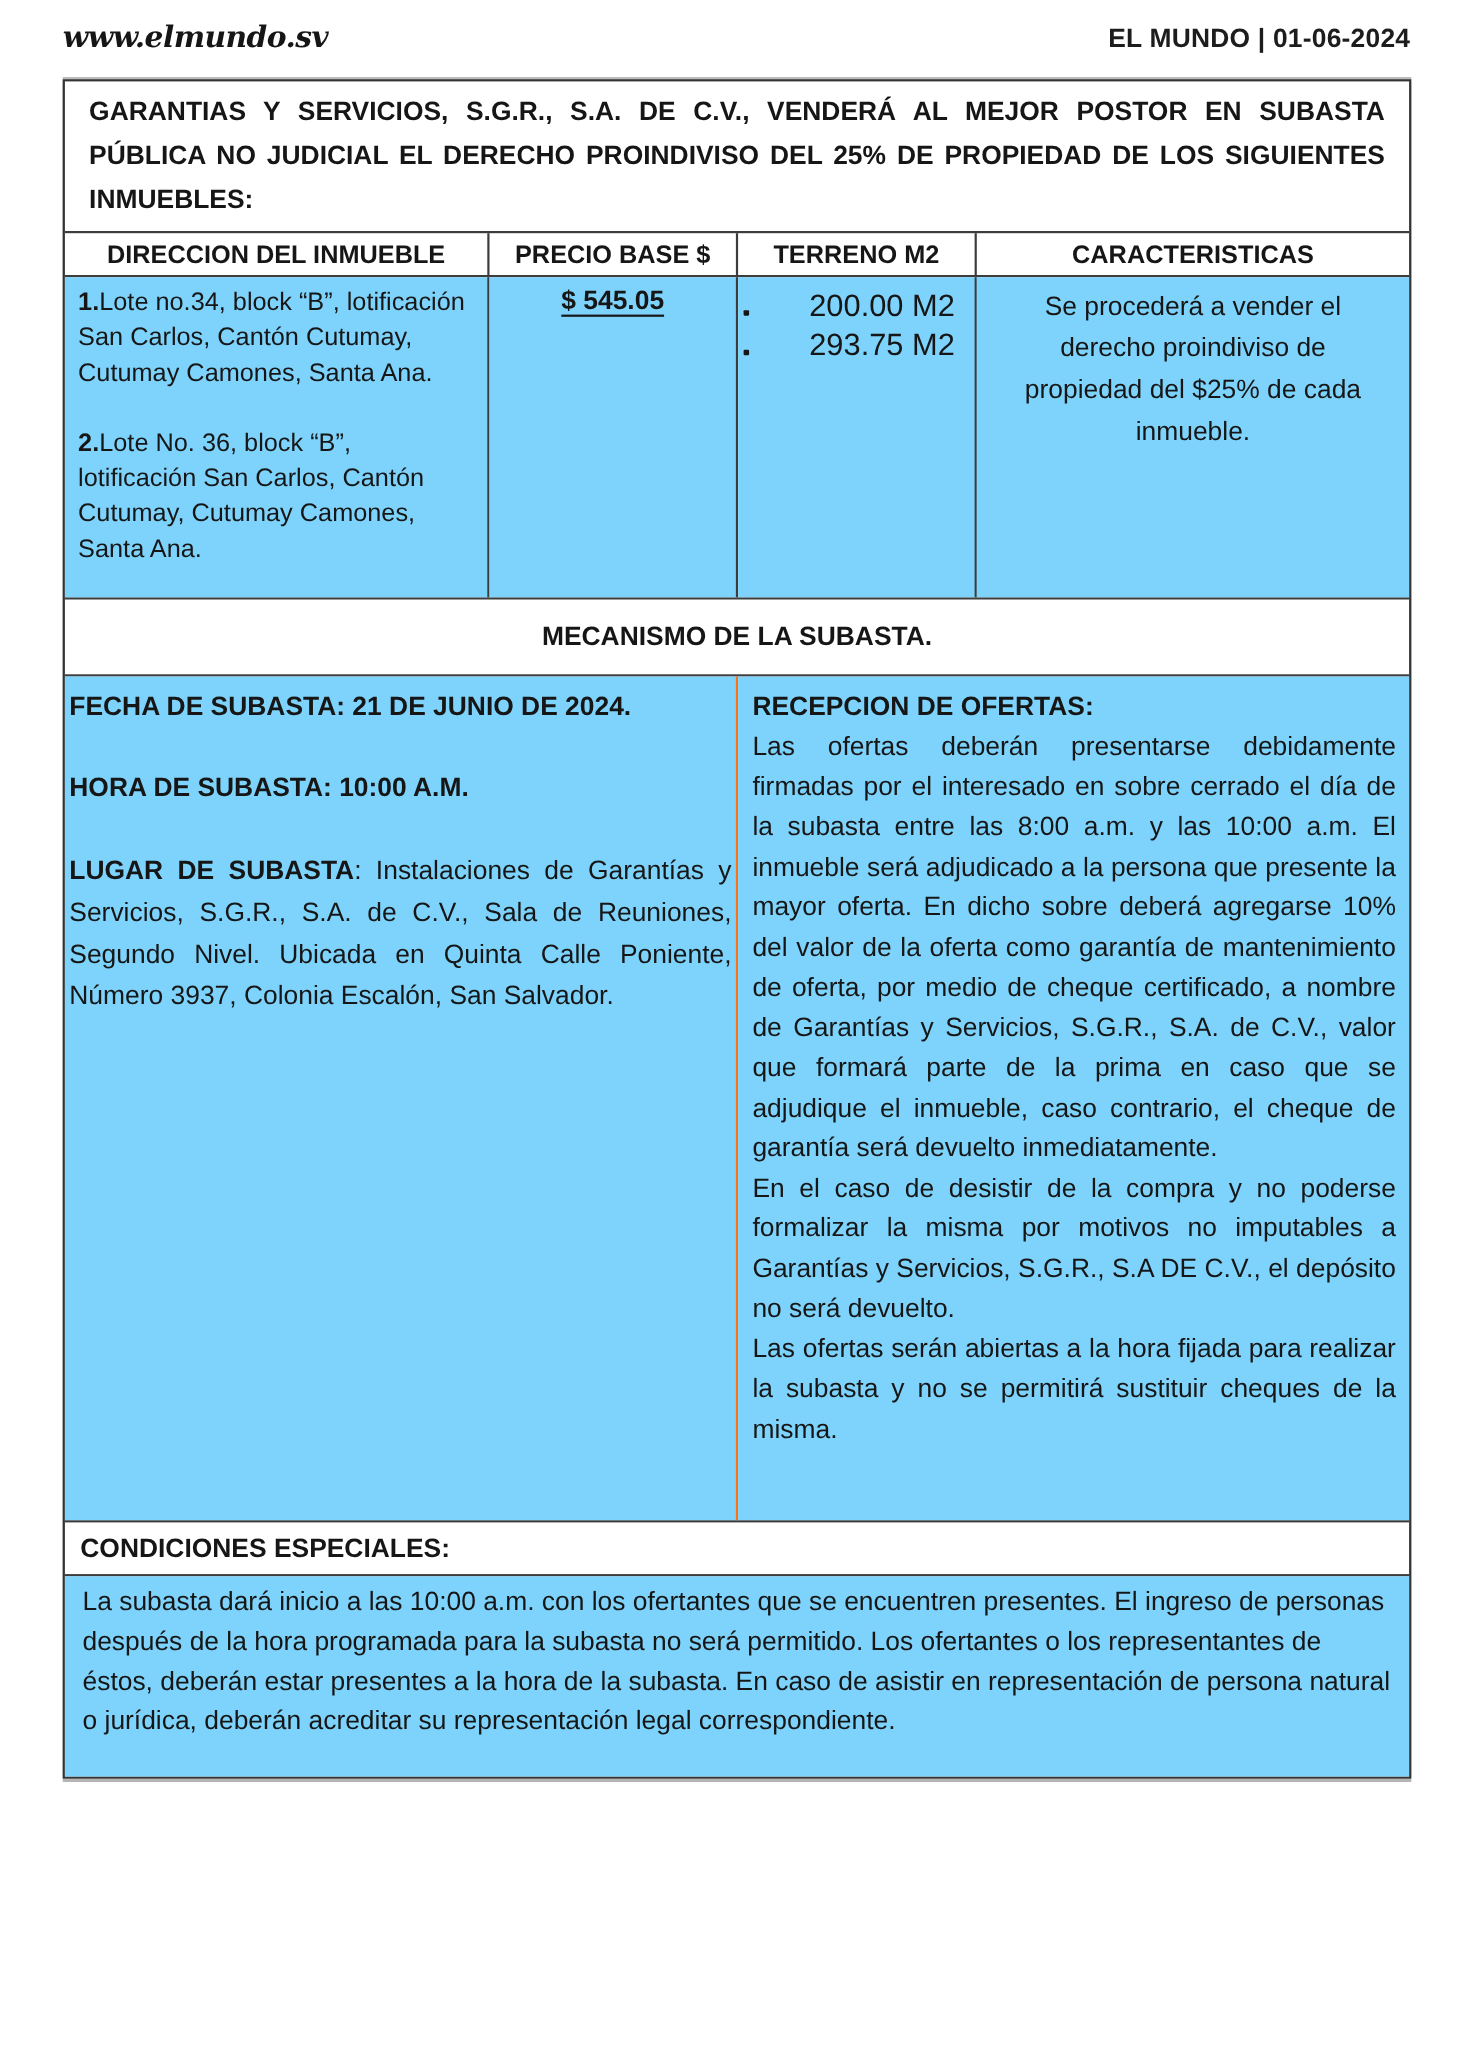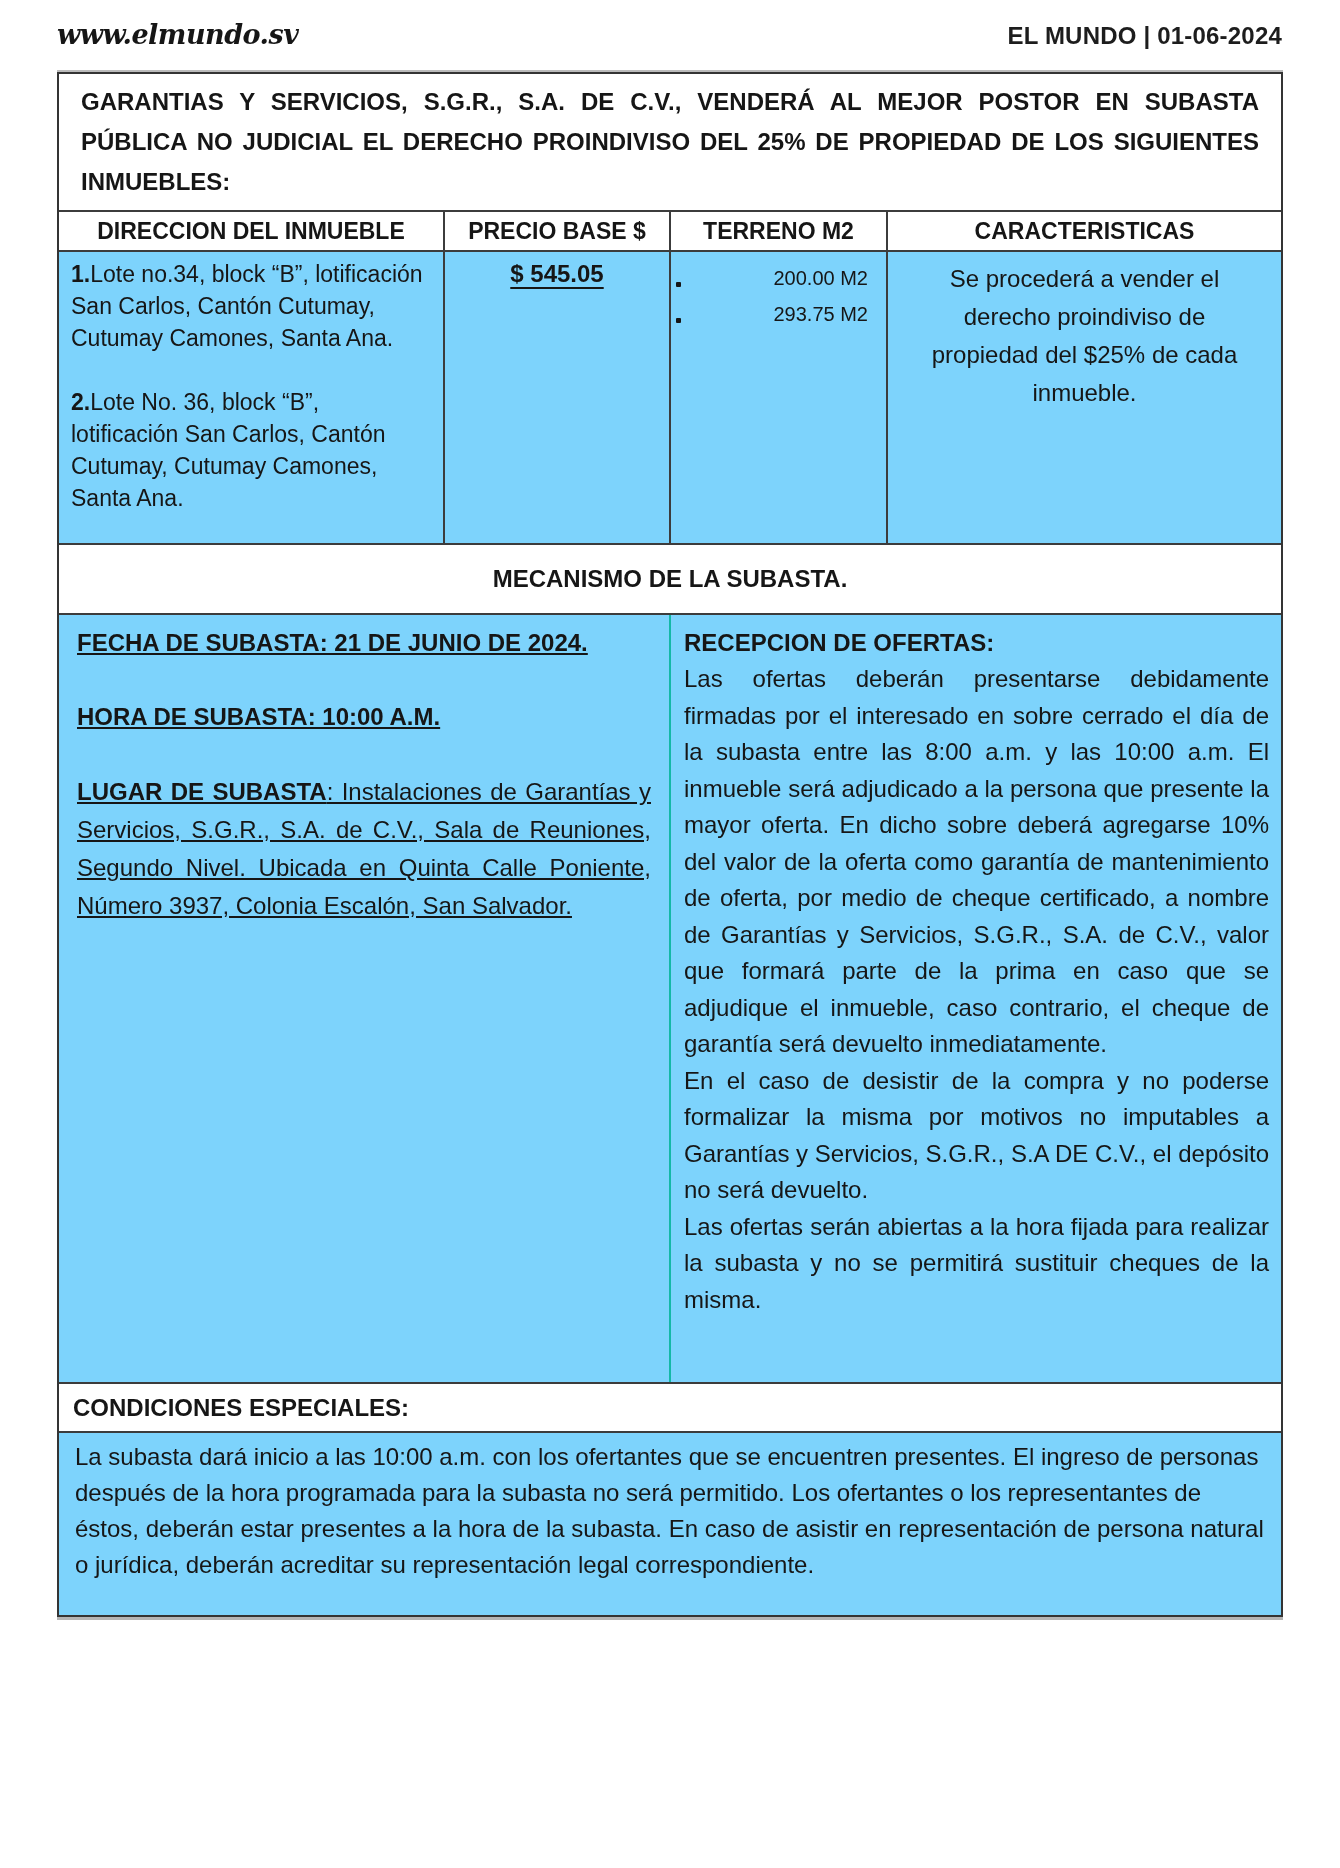--- a/index.html
+++ b/index.html
@@ -81,31 +81,31 @@
   .price-value {
     font-size:24px; font-weight:bold;
     text-decoration:underline; text-decoration-thickness:2px; text-underline-offset:5px;
   }
   .terreno-cell { padding:8px 18px 8px 5px; }
   .terreno-line { display:flex; align-items:flex-start; justify-content:space-between; line-height:36px; }
   .dot {
     width:5px; height:5px; background:#161616; border-radius:1px;
     margin-top:22px; flex:0 0 auto;
   }
-  .terreno-value { font-size:20px; }
+  .terreno-value { font-size:28px; }
   .carac-cell { padding:8px 30px; }
   .carac-text { font-size:24px; line-height:38px; text-align:center; }
 
   
   .row-mech-title { height:70px; display:flex; align-items:center; justify-content:center; }
   .mech-title { font-size:24px; font-weight:bold; }
 
   
   .row-mech { min-height:769px; display:grid; grid-template-columns:612px 1fr; }
-  .mech-left { border-right:2px solid #14b8a6; padding:10px 18px;text-decoration:underline; }
+  .mech-left { border-right:2px solid #f97316; padding:10px 4px; }
   .mech-right { padding:10px 12px 10px 13px; }
   .label-line { font-size:24px; font-weight:bold; line-height:36px; }
   .gap { height:38px; }
   .lugar-par { font-size:24px; line-height:38px; text-align:justify; margin-top:38px; }
   .lugar-par b { font-weight:bold; }
   .recep-par { font-size:24px; line-height:36.5px; text-align:justify; }
 
   
   .row-cond-title { height:49px; display:flex; align-items:center; padding:0 14px; }
   .cond-title { font-size:24px; font-weight:bold; }

